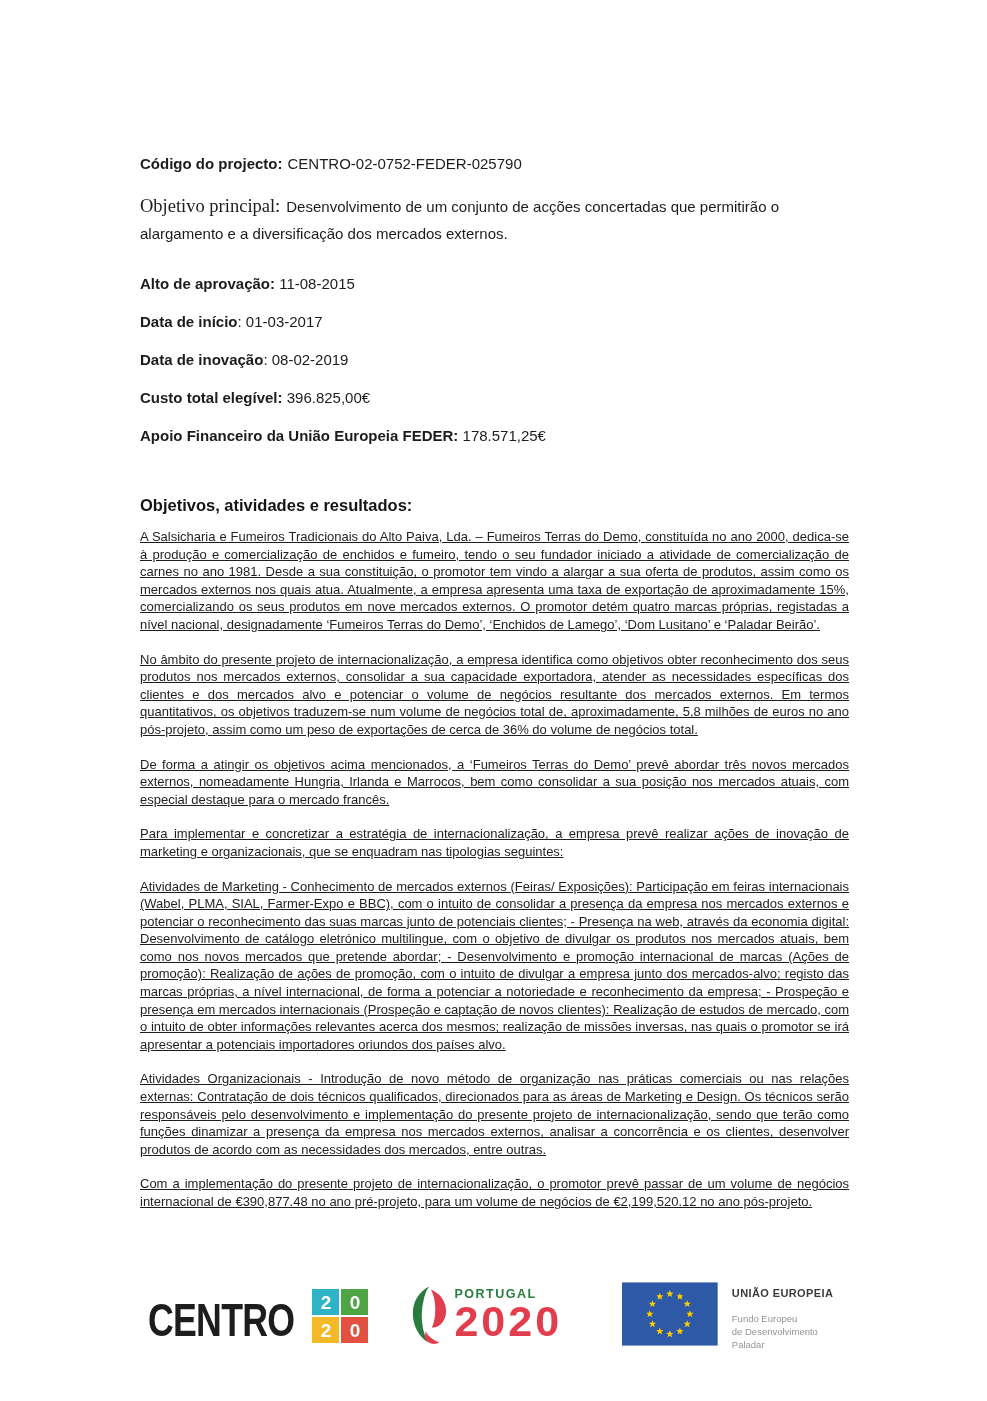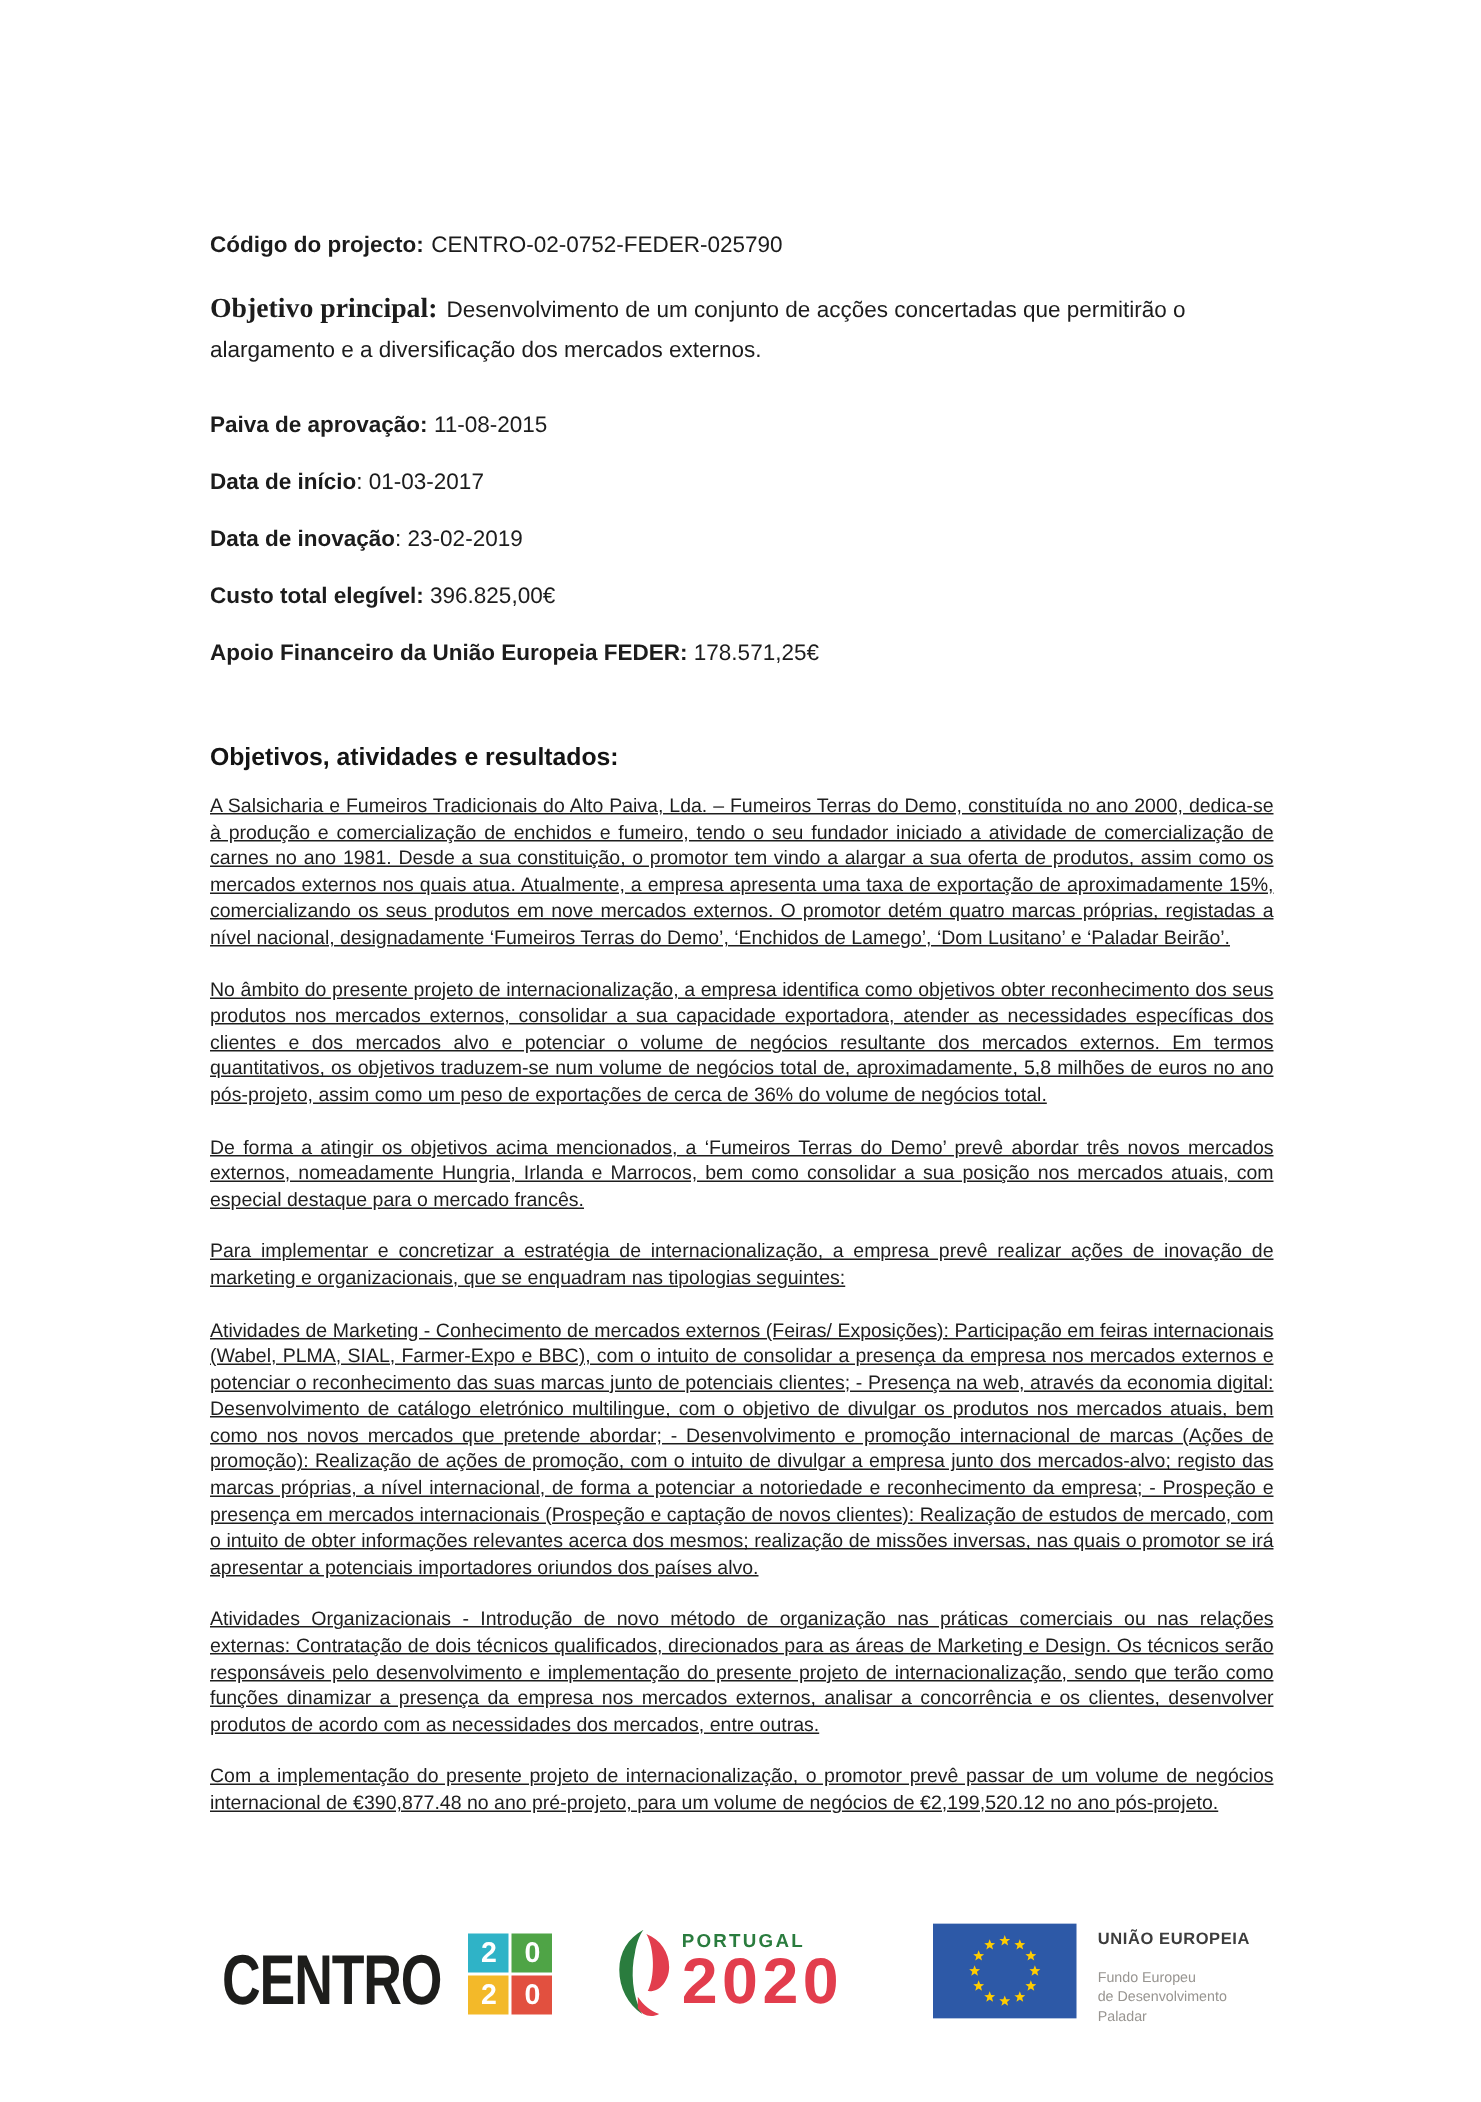--- a/index.html
+++ b/index.html
@@ -10,21 +10,21 @@
   }
   .content { position: absolute; left: 140px; top: 153px; width: 709px; }
 
   
   .field { font-size: 15px; line-height: 21px; }
   .field .lbl { font-weight: bold; margin-right: 5px; }
   .f-designacao { margin-bottom: 23px; }
   .f-codigo { margin-bottom: 19px; }
   .f-objetivo { line-height: 27px; margin-bottom: 27px; font-size: 15px; }
   .f-objetivo .lbl-serif {
-    font-family: "Liberation Serif", serif; font-weight: bold;
+    font-family: "Liberation Serif", serif; font-weight: normal;
     font-size: 18.5px; margin-right: 6px;
   }
   .info-field { font-size: 15px; line-height: 20px; margin-bottom: 18px; }
   .info-field .lbl { font-weight: bold; }
 
   
   .section-heading {
     margin-top: 48px; margin-bottom: 12px;
     font-size: 16.5px; font-weight: bold; line-height: 22px; color: #141414;
   }
@@ -80,25 +80,25 @@
 </head>
 <body>
 
 <div class="content">
 
 
   <p class="field f-codigo"><span class="lbl">Código do projecto:</span><span>CENTRO-02-0752-FEDER-025790</span></p>
 
   <p class="field f-objetivo"><span class="lbl-serif">Objetivo principal:</span><span>Desenvolvimento de um conjunto de acções concertadas que permitirão o alargamento e a diversificação dos mercados externos.</span></p>
 
-  <p class="info-field"><span class="lbl">Paiva de aprovação:</span> <span>11-08-2015</span></p>
+  <p class="info-field"><span class="lbl">Alto de aprovação:</span> <span>11-08-2015</span></p>
 
   <p class="info-field"><span class="lbl nospace">Data de início</span><span>: 01-03-2017</span></p>
 
-  <p class="info-field"><span class="lbl nospace">Data de inovação</span><span>: 23-02-2019</span></p>
+  <p class="info-field"><span class="lbl nospace">Data de inovação</span><span>: 08-02-2019</span></p>
 
   <p class="info-field"><span class="lbl">Custo total elegível:</span> <span>396.825,00€</span></p>
 
   <p class="info-field"><span class="lbl">Apoio Financeiro da União Europeia FEDER:</span> <span>178.571,25€</span></p>
 
   <h2 class="section-heading">Objetivos, atividades e resultados:</h2>
 
   <p class="para">A Salsicharia e Fumeiros Tradicionais do Alto Paiva, Lda. – Fumeiros Terras do Demo, constituída no ano 2000, dedica-se à produção e comercialização de enchidos e fumeiro, tendo o seu fundador iniciado a atividade de comercialização de carnes no ano 1981. Desde a sua constituição, o promotor tem vindo a alargar a sua oferta de produtos, assim como os mercados externos nos quais atua. Atualmente, a empresa apresenta uma taxa de exportação de aproximadamente 15%, comercializando os seus produtos em nove mercados externos. O promotor detém quatro marcas próprias, registadas a nível nacional, designadamente ‘Fumeiros Terras do Demo’, ‘Enchidos de Lamego’, ‘Dom Lusitano’ e ‘Paladar Beirão’.</p>
   <p class="para">No âmbito do presente projeto de internacionalização, a empresa identifica como objetivos obter reconhecimento dos seus produtos nos mercados externos, consolidar a sua capacidade exportadora, atender as necessidades específicas dos clientes e dos mercados alvo e potenciar o volume de negócios resultante dos mercados externos. Em termos quantitativos, os objetivos traduzem-se num volume de negócios total de, aproximadamente, 5,8 milhões de euros no ano pós-projeto, assim como um peso de exportações de cerca de 36% do volume de negócios total.</p>
   <p class="para">De forma a atingir os objetivos acima mencionados, a ‘Fumeiros Terras do Demo’ prevê abordar três novos mercados externos, nomeadamente Hungria, Irlanda e Marrocos, bem como consolidar a sua posição nos mercados atuais, com especial destaque para o mercado francês.</p>

